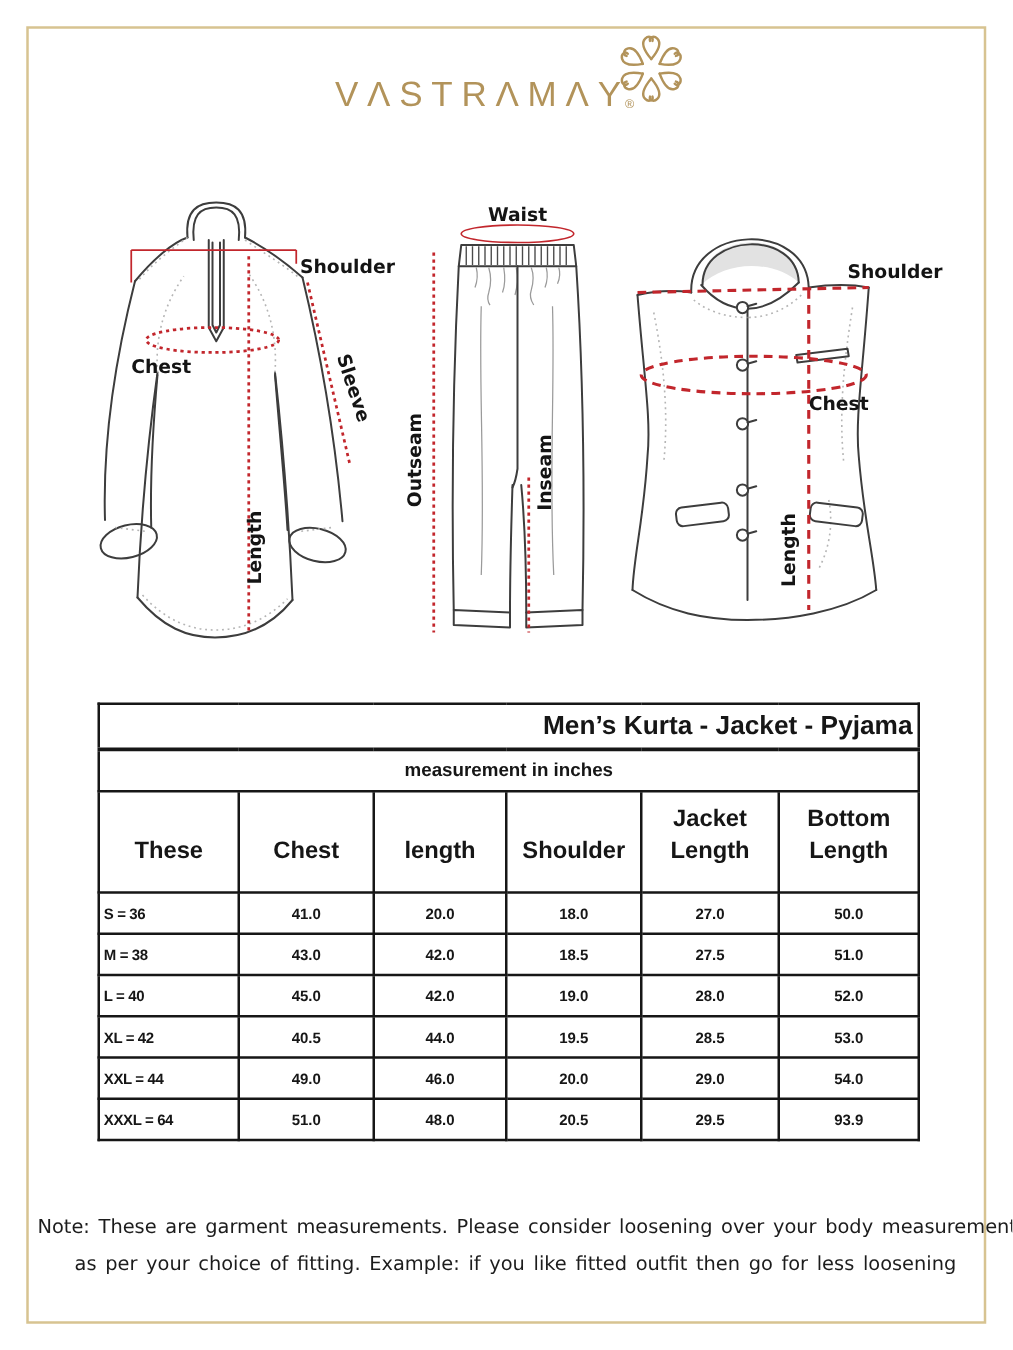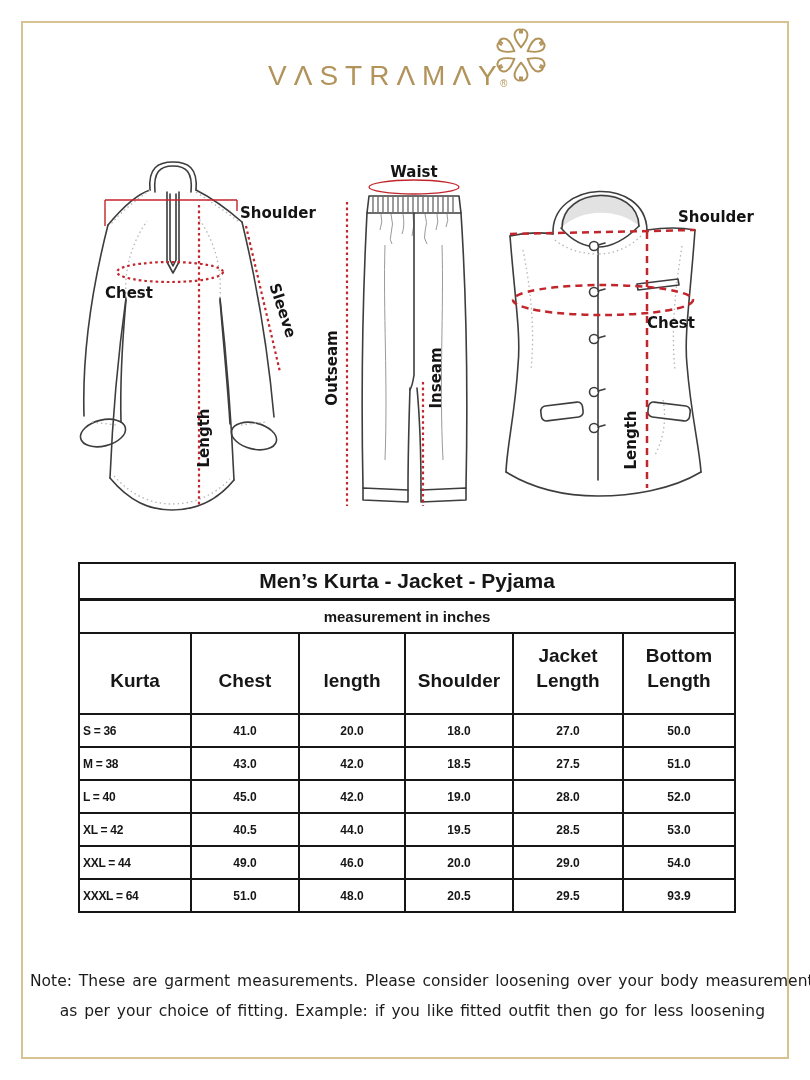--- a/index.html
+++ b/index.html
@@ -19,21 +19,21 @@
   .outline{stroke:#3d3d3d;stroke-width:1.6;fill:none;stroke-linecap:round;stroke-linejoin:round;}
   .seam{stroke:#b5b5b5;stroke-width:1.3;fill:none;stroke-dasharray:1.5,3;}
   .crease{stroke:#9a9a9a;stroke-width:1;fill:none;}
   .red{stroke:#c2262c;fill:none;}
   .red-dot{stroke:#c2262c;fill:none;stroke-width:2.2;stroke-dasharray:2.6,3;}
   .red-dash{stroke:#c2262c;fill:none;stroke-width:2.5;stroke-dasharray:7,5;}
   
   .table-wrap{position:absolute;left:78px;top:562px;width:656px;}
   table.chart{border-collapse:collapse;width:100%;table-layout:fixed;color:#161616;}
   table.chart td,table.chart th{border:2px solid #161616;padding:0 4px;}
-  .title-cell{height:34px;text-align:center;font-size:21px;font-weight:700;
+  .title-cell{height:34px;text-align:right;font-size:21px;font-weight:700;
               border-bottom-width:3px !important;}
   .subtitle-cell{height:31px;text-align:center;font-size:15px;font-weight:700;}
   tr.colhead th{height:60px;vertical-align:bottom;text-align:center;
                 font-size:19px;font-weight:700;line-height:1.35;padding-bottom:19px;}
   tr.datarow td{height:31px;text-align:center;font-size:12px;font-weight:700;}
   tr.datarow td.size-col{text-align:left;padding-left:3px;letter-spacing:-0.3px;}
   
   .note{position:absolute;left:30px;right:45px;top:966px;text-align:right;
         font-family:"DejaVu Sans",sans-serif;font-size:15.5px;color:#1c1c1c;
         line-height:30px;word-spacing:2px;}
@@ -229,21 +229,21 @@
           <col style="width:112px">
       </colgroup>
       <thead>
         <tr>
             <td class="title-cell" colspan="6">Men’s Kurta - Jacket - Pyjama</td>
           </tr>
         <tr>
             <td class="subtitle-cell" colspan="6">measurement in inches</td>
           </tr>
         <tr class="colhead">
-            <th>Kurta</th>
+            <th>These</th>
             <th>Chest</th>
             <th>length</th>
             <th>Shoulder</th>
             <th>Jacket Length</th>
             <th>Bottom Length</th>
           </tr>
       </thead>
       <tbody>
           <tr class="datarow">
             <td class="size-col">S = 36</td>

